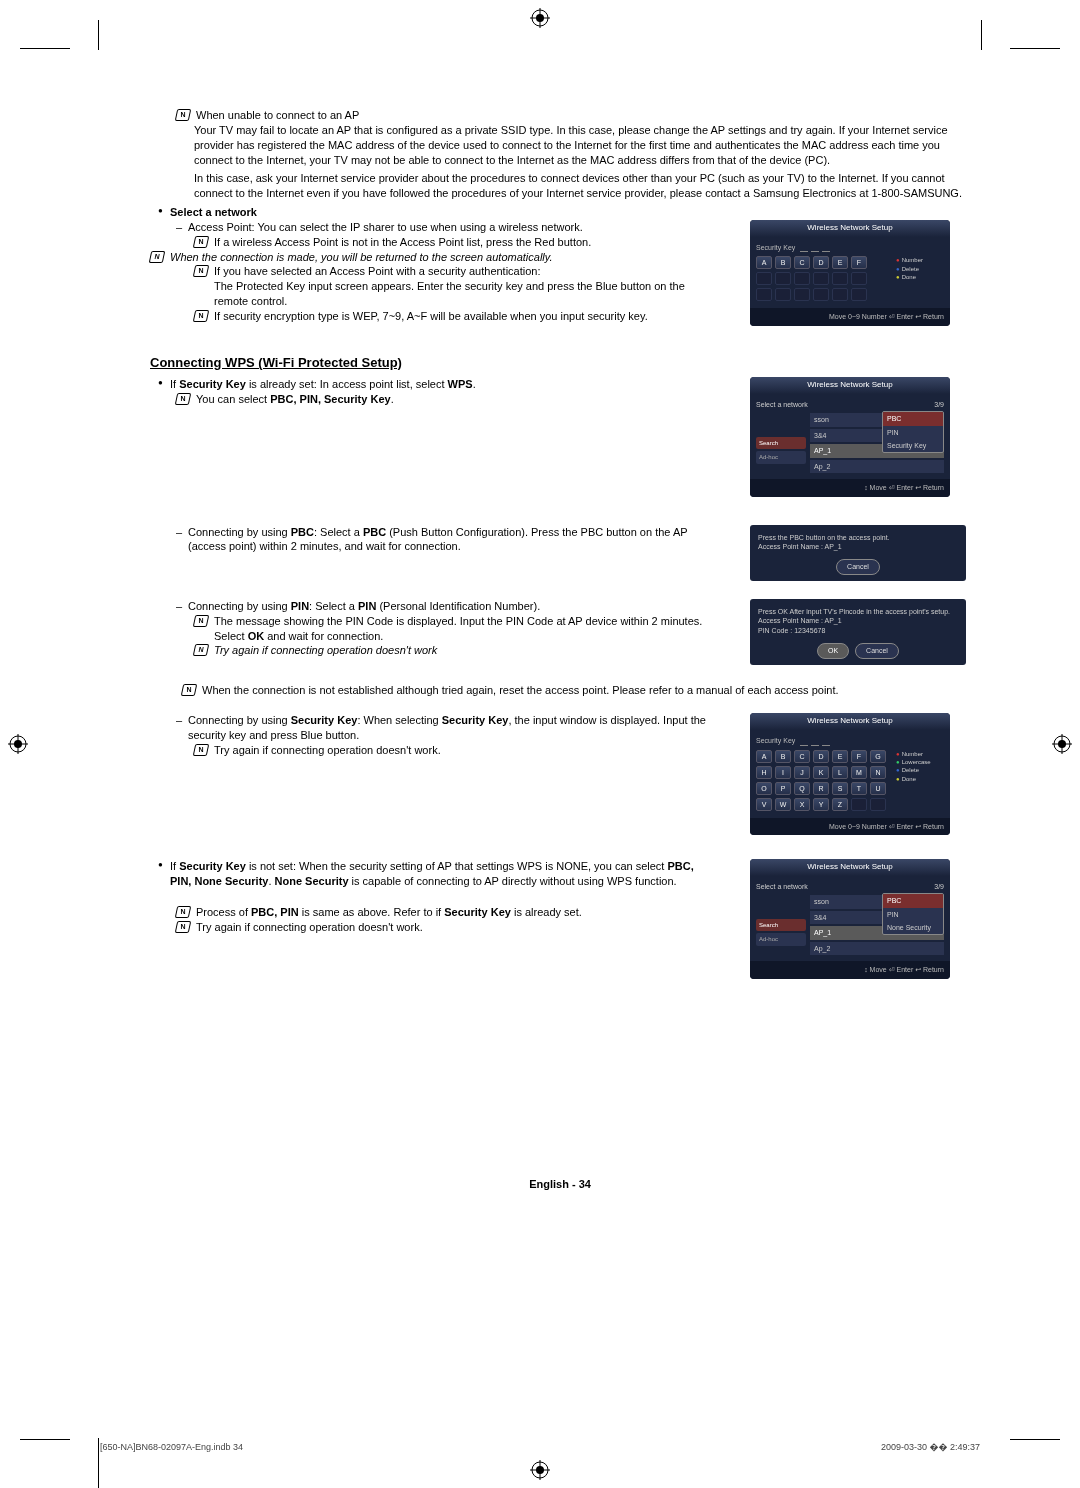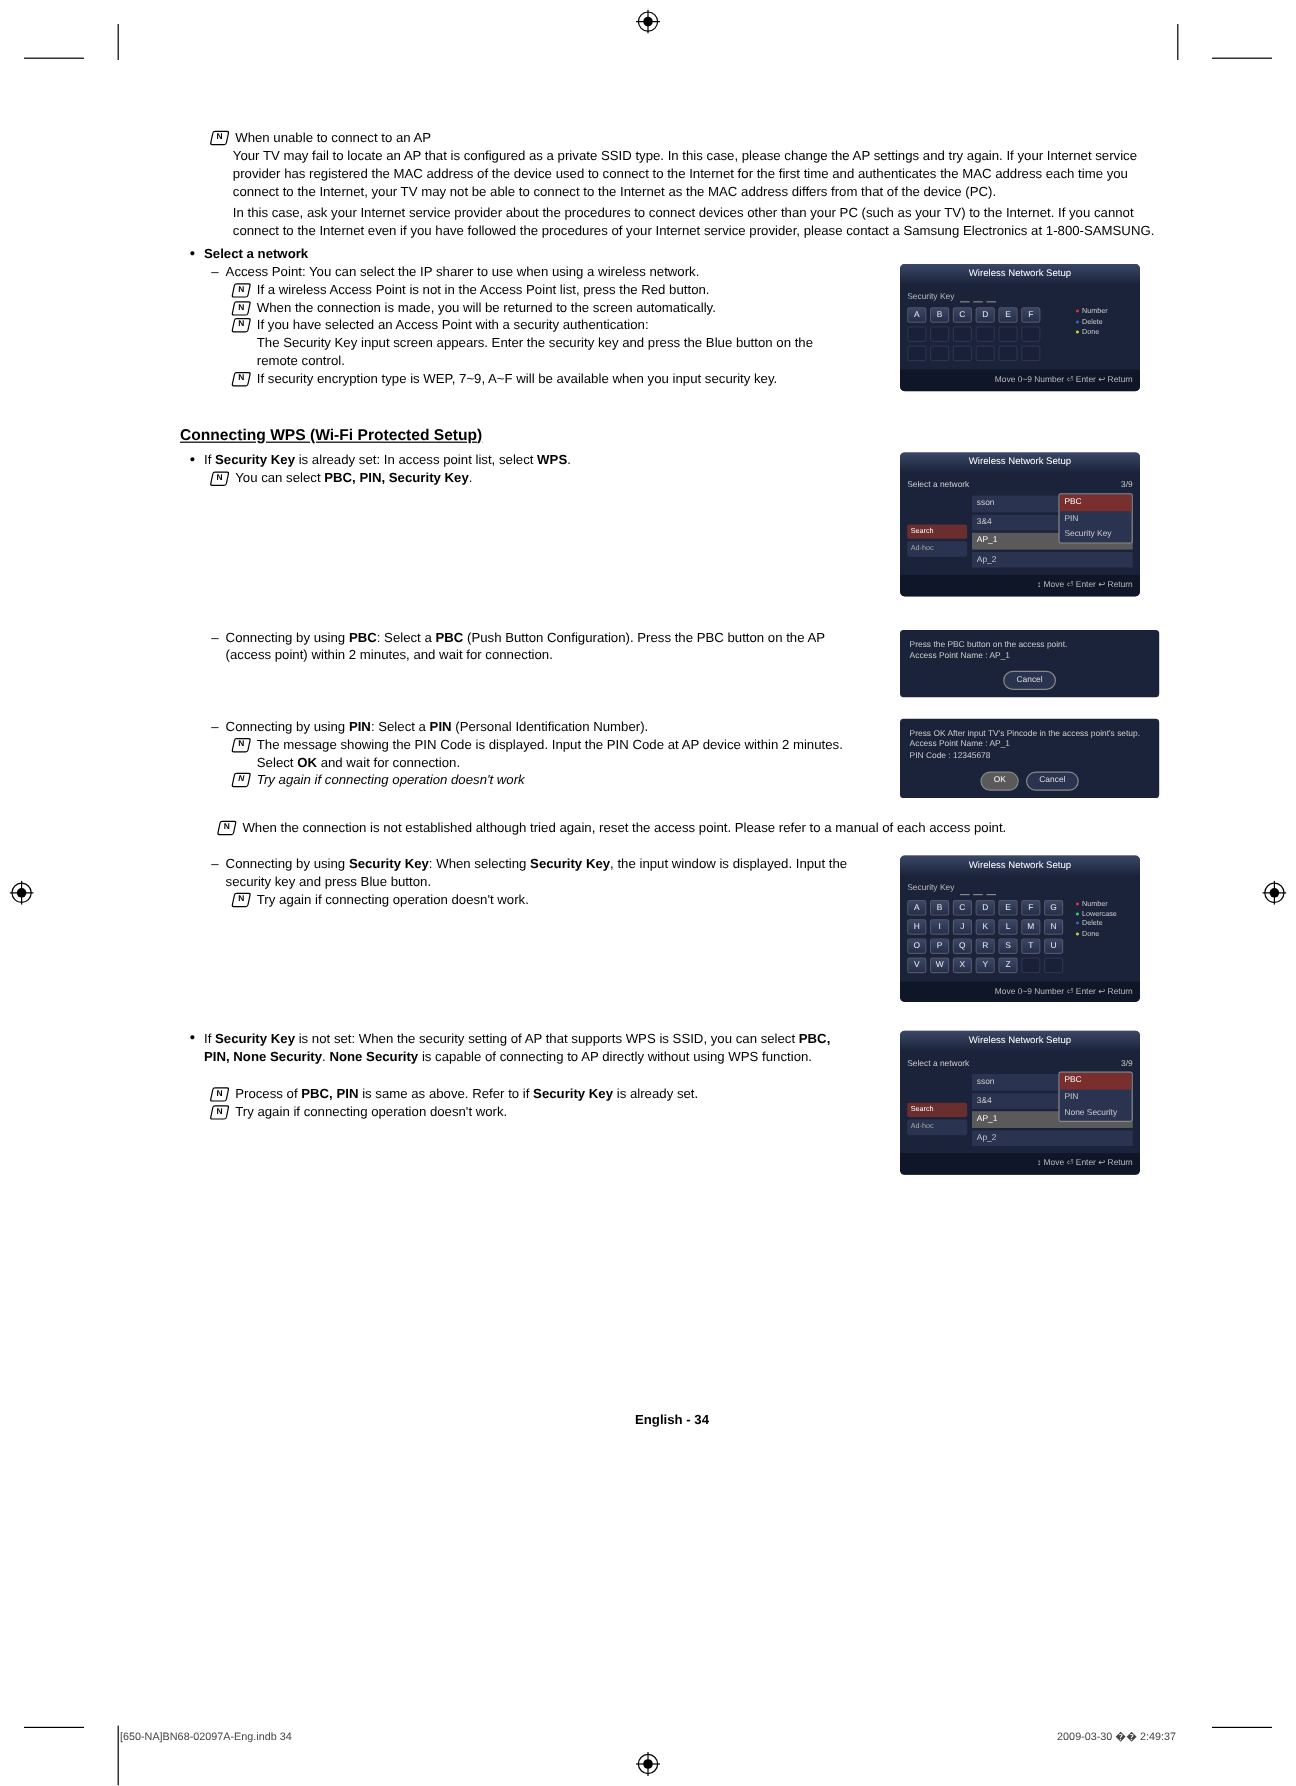--- a/index.html
+++ b/index.html
@@ -175,29 +175,29 @@
 
   <div class="clearfix">
     <div class="content-col">
       <div class="dash" style="margin-left:26px;">
         <span>Access Point: You can select the IP sharer to use when using a wireless network.</span>
       </div>
       <div class="note-line" style="margin-left:44px;">
         <span class="note-icon"></span>
         <span>If a wireless Access Point is not in the Access Point list, press the Red button.</span>
       </div>
+      <div class="note-line" style="font-style:italic;">
+        <span class="note-icon"></span>
+        <span>When the connection is made, you will be returned to the screen automatically.</span>
+      </div>
       <div class="note-line" style="margin-left:44px;">
         <span class="note-icon"></span>
-        <span>When the connection is made, you will be returned to the screen automatically.</span>
-      </div>
-      <div class="note-line" style="margin-left:44px;">
-        <span class="note-icon"></span>
         <span>If you have selected an Access Point with a security authentication:</span>
       </div>
-      <div style="margin-left:64px;">The Security Key input screen appears. Enter the security key and press the Blue button on the remote control.</div>
+      <div style="margin-left:64px;">The Protected Key input screen appears. Enter the security key and press the Blue button on the remote control.</div>
       <div class="note-line" style="margin-left:44px;">
         <span class="note-icon"></span>
         <span>If security encryption type is WEP, 7~9, A~F will be available when you input security key.</span>
       </div>
     </div>
 
     <div class="ui-col">
       <div class="ui-box">
         <div class="ui-title">Wireless Network Setup</div>
         <div class="ui-body">
@@ -404,21 +404,21 @@
           </div>
         </div>
         <div class="ui-footer">Move    0~9 Number    ⏎ Enter   ↩ Return</div>
       </div>
     </div>
   </div>
 
   <div class="clearfix" style="margin-top:6px;">
     <div class="content-col">
       <div class="bullet" style="margin-left:8px;">
-        <span>If </span><b>Security Key</b><span> is not set: When the security setting of AP that supports WPS is SSID, you can select </span><b>PBC, PIN, None Security</b><span>. </span><b>None Security</b><span> is capable of connecting to AP directly without using WPS function.</span>
+        <span>If </span><b>Security Key</b><span> is not set: When the security setting of AP that settings WPS is NONE, you can select </span><b>PBC, PIN, None Security</b><span>. </span><b>None Security</b><span> is capable of connecting to AP directly without using WPS function.</span>
       </div>
       <div class="note-line" style="margin-left:26px;margin-top:16px;">
         <span class="note-icon"></span>
         <span>Process of </span><b>PBC, PIN</b><span> is same as above. Refer to if </span><b>Security Key</b><span> is already set.</span>
       </div>
       <div class="note-line" style="margin-left:26px;">
         <span class="note-icon"></span>
         <span>Try again if connecting operation doesn't work.</span>
       </div>
     </div>

